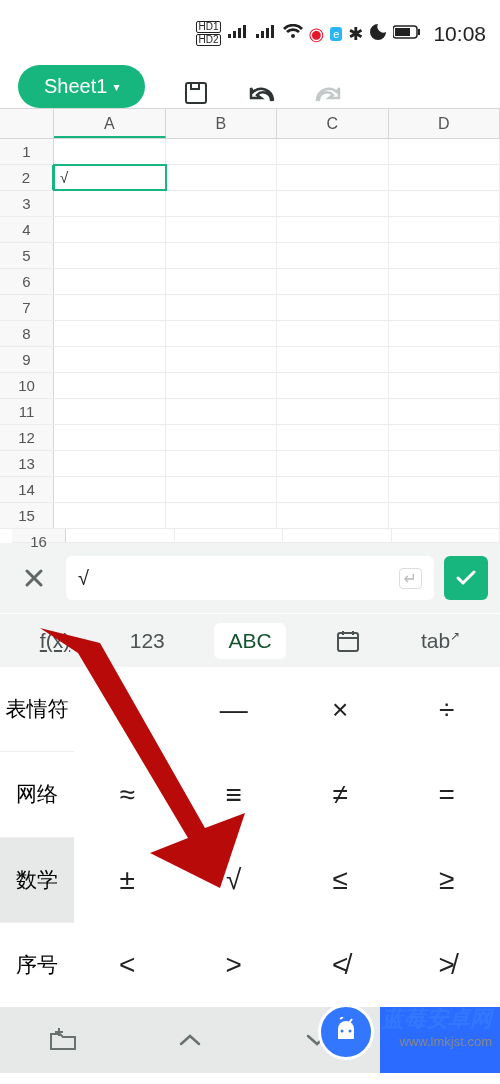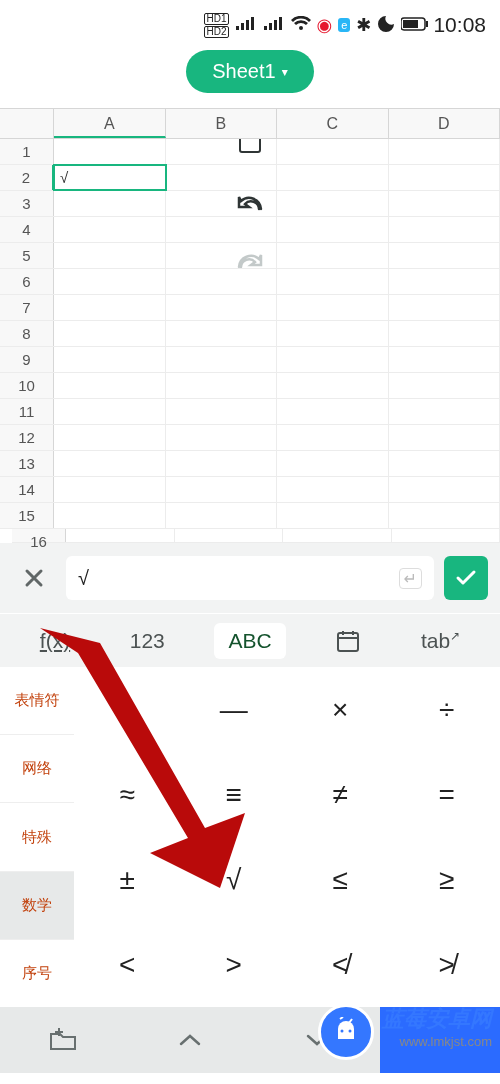--- a/index.html
+++ b/index.html
@@ -1,25 +1,25 @@
 <!DOCTYPE html>
 <html><head>
 <meta charset="utf-8">
 <style>
 * { margin: 0; padding: 0; box-sizing: border-box; }
 html, body { width: 500px; height: 1084px; font-family: -apple-system, "Helvetica Neue", Arial, sans-serif; background: #fff; overflow: hidden; position: relative; }
 
 
-.status-bar { height: 50px; display: flex; align-items: center; justify-content: flex-end; padding: 16px 14px; gap: 4px; font-size: 18px; color: #222; }
+.status-bar { height: 50px; display: flex; align-items: flex-end; justify-content: flex-end; padding: 4px 14px; gap: 12px; font-size: 18px; color: #222; }
 .status-icons { display: flex; align-items: center; gap: 6px; font-size: 14px; }
 .status-hd { font-size: 10px; line-height: 10px; display: flex; flex-direction: column; gap: 1px; }
 .status-hd span { border: 1px solid #222; padding: 0 1px; border-radius: 2px; }
 
 
-.toolbar { height: 58px; display: flex; align-items: center; padding: 0 18px; gap: 36px; flex-direction: column; }
+.toolbar { height: 58px; display: flex; align-items: flex-end; padding: 0 18px; gap: 36px; }
 .sheet-tab { background: #18b67f; color: #fff; border-radius: 24px; padding: 10px 26px; font-size: 20px; display: flex; align-items: center; gap: 6px; }
 .tb-icon { width: 30px; height: 30px; display: inline-flex; align-items: center; justify-content: center; color: #2f3535; }
 .tb-icon.dim { color: #c3c9c9; }
 
 
 .grid { border-top: 1px solid #d6d6d6; position: relative; }
 .grid-head { display: flex; height: 30px; border-bottom: 1px solid #d6d6d6; }
 .corner { width: 54px; border-right: 1px solid #d6d6d6; background: #f8f8f8; }
 .colh { flex: 1; text-align: center; line-height: 30px; font-size: 16px; color: #555; border-right: 1px solid #d6d6d6; background: #f8f8f8; }
 .colh.active { border-bottom: 2px solid #18b67f; }
@@ -39,21 +39,21 @@
 
 
 .mode-row { background: #f2f3f3; display: flex; align-items: center; justify-content: space-around; height: 54px; padding: 0 10px; border-top: 1px solid #fff; }
 .mode-btn { font-size: 21px; color: #4c5252; padding: 4px 10px; }
 .mode-btn.abc { background: #fff; border-radius: 6px; color: #14532d; padding: 6px 14px; }
 .mode-cal { display: inline-flex; }
 
 
 .kbd { display: flex; height: 340px; }
 .kbd-side { width: 74px; display: flex; flex-direction: column; }
-.kbd-side-item { flex: 1; display: flex; align-items: center; justify-content: center; font-size: 15px; color: #c2410c; border-bottom: 1px solid #eee; }
+.kbd-side-item { flex: 1; display: flex; align-items: center; justify-content: center; font-size: 21px; color: #000000; border-bottom: 1px solid #eee; }
 .kbd-side-item.active { background: #e7e9e9; }
 .kbd-grid { flex: 1; display: grid; grid-template-columns: repeat(4,1fr); grid-template-rows: repeat(4,1fr); }
 .kbd-key { display: flex; align-items: center; justify-content: center; font-size: 28px; color: #222; }
 
 
 .arrow-wrap { position: absolute; left: 30px; top: 628px; pointer-events: none; z-index: 50; }
 
 
 .bottomnav { background: #e7e9e9; height: 66px; display: flex; align-items: center; }
 .bn-item { flex: 1; display: flex; align-items: center; justify-content: center; color: #687070; font-size: 24px; }
@@ -283,21 +283,20 @@
         <line x1="18" y1="3" x2="18" y2="7" stroke="#4c5252" stroke-width="2"></line>
       </svg>
   </div>
   <div class="mode-btn"><span>tab</span><sup style="font-size:12px;">↗</sup></div>
 </div>
 
 <div class="kbd">
   <div class="kbd-side">
     <div class="kbd-side-item">表情符</div>
     <div class="kbd-side-item">网络</div>
-    <div class="kbd-side-item">特殊</div>
     <div class="kbd-side-item active">数学</div>
     <div class="kbd-side-item" style="border-bottom:none;">序号</div>
   </div>
   <div class="kbd-grid">
     <div class="kbd-key">+</div>
     <div class="kbd-key">—</div>
     <div class="kbd-key">×</div>
     <div class="kbd-key">÷</div>
     <div class="kbd-key">≈</div>
     <div class="kbd-key">≡</div>

